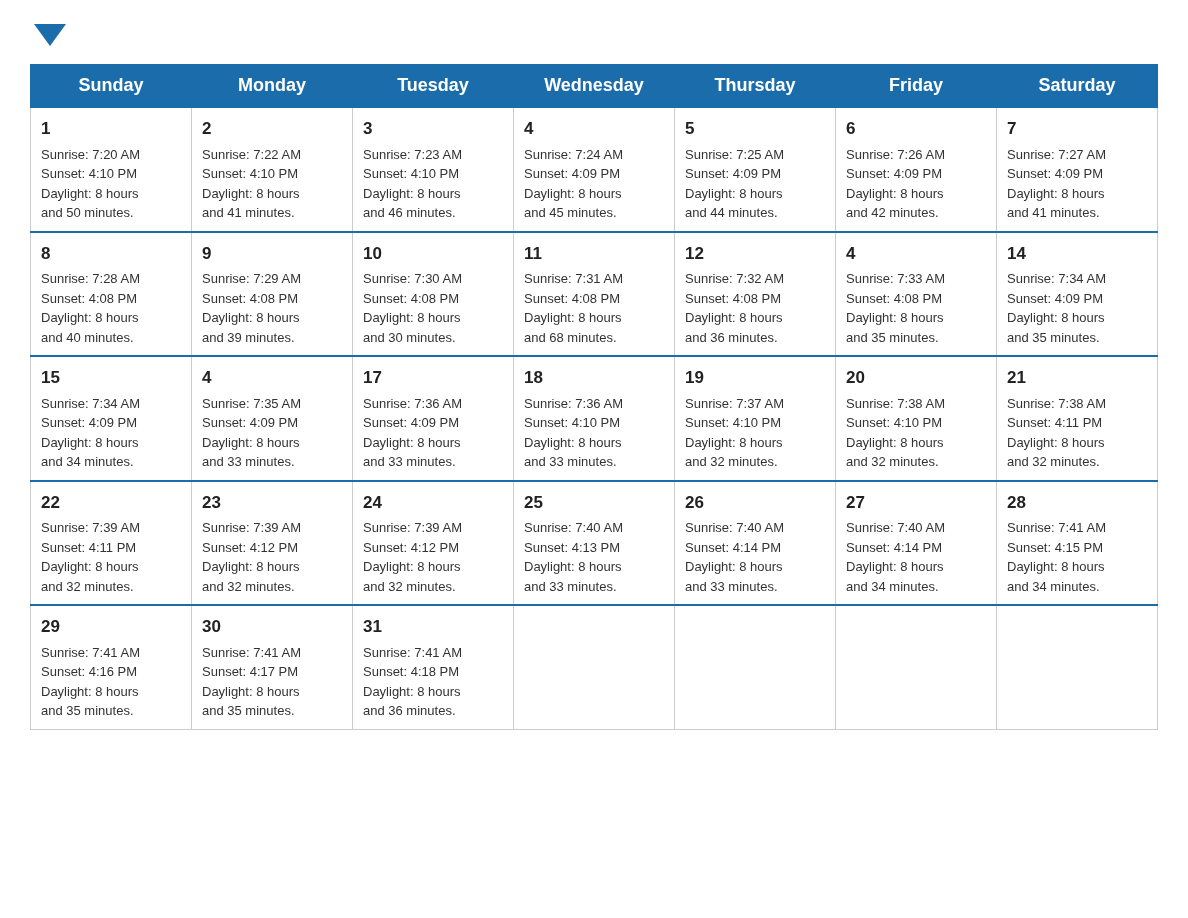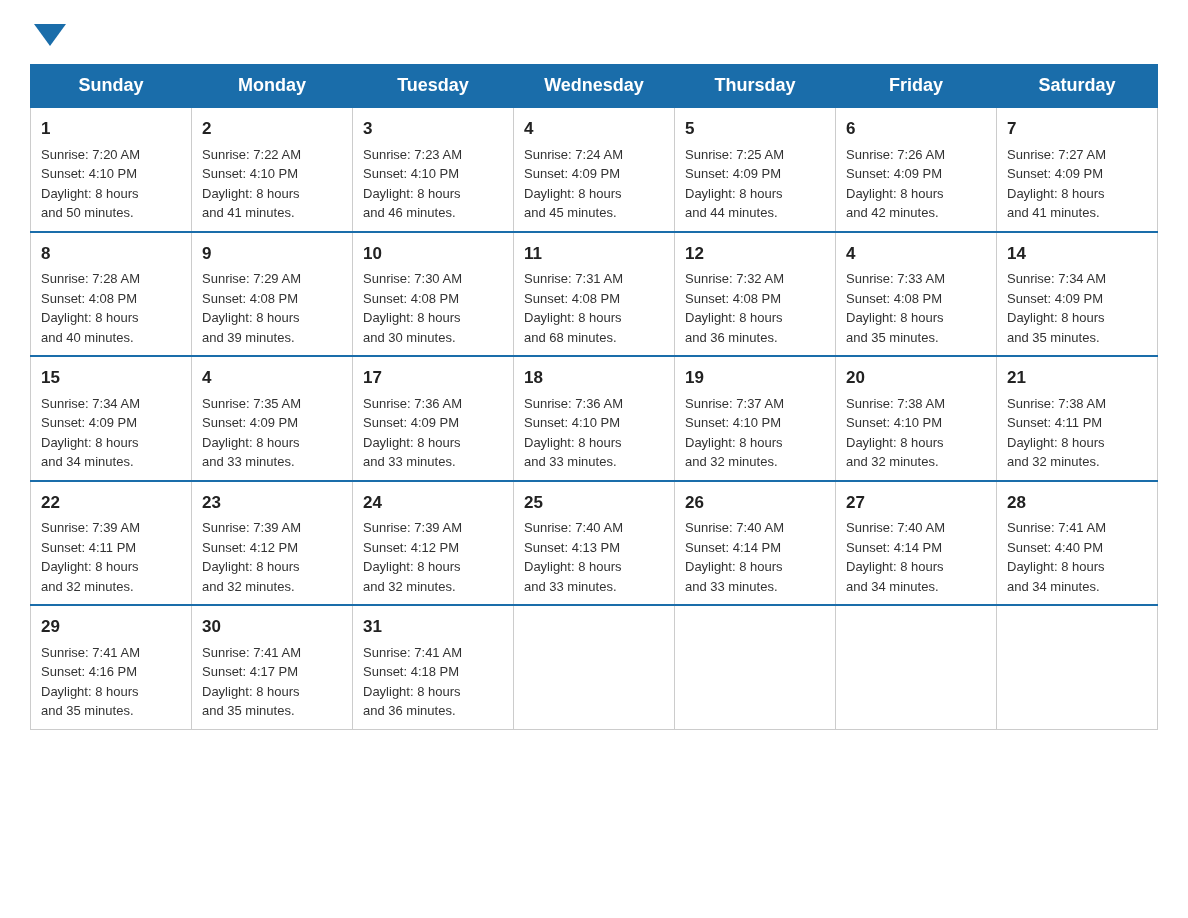--- a/index.html
+++ b/index.html
@@ -267,21 +267,21 @@
 <span class="day-info">Sunset: 4:14 PM</span><br>
 <span class="day-info">Daylight: 8 hours</span><br>
 <span class="day-info">and 33 minutes.</span></td>
         <td><span class="day-num">27</span>
 <span class="day-info">Sunrise: 7:40 AM</span><br>
 <span class="day-info">Sunset: 4:14 PM</span><br>
 <span class="day-info">Daylight: 8 hours</span><br>
 <span class="day-info">and 34 minutes.</span></td>
         <td><span class="day-num">28</span>
 <span class="day-info">Sunrise: 7:41 AM</span><br>
-<span class="day-info">Sunset: 4:40 PM</span><br>
+<span class="day-info">Sunset: 4:15 PM</span><br>
 <span class="day-info">Daylight: 8 hours</span><br>
 <span class="day-info">and 34 minutes.</span></td>
       </tr>
       <tr class="week-row">
         <td><span class="day-num">29</span>
 <span class="day-info">Sunrise: 7:41 AM</span><br>
 <span class="day-info">Sunset: 4:16 PM</span><br>
 <span class="day-info">Daylight: 8 hours</span><br>
 <span class="day-info">and 35 minutes.</span></td>
         <td><span class="day-num">30</span>

